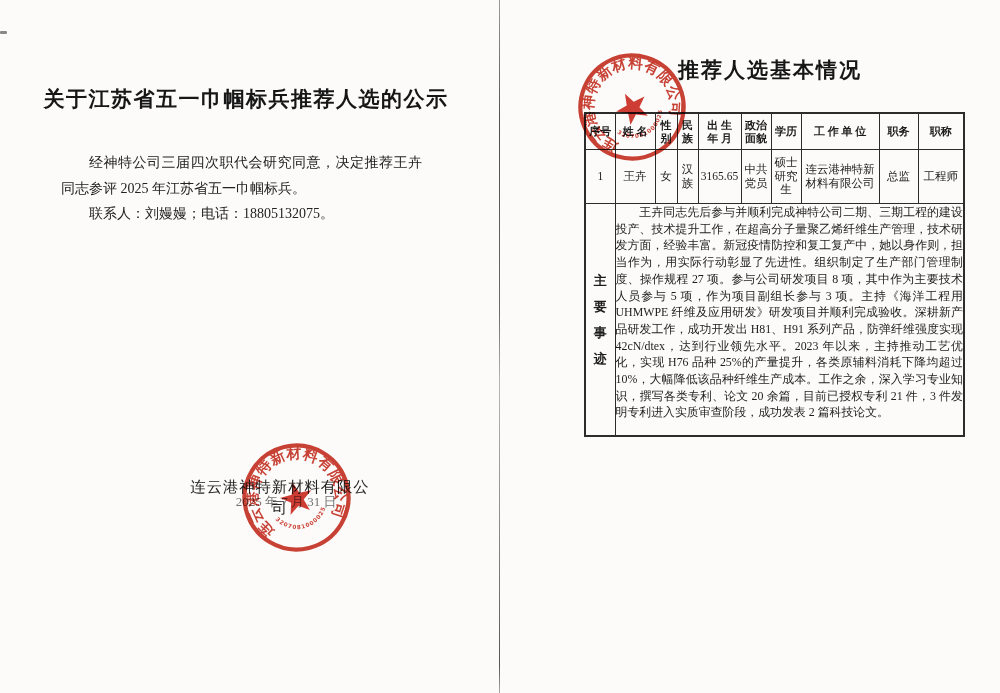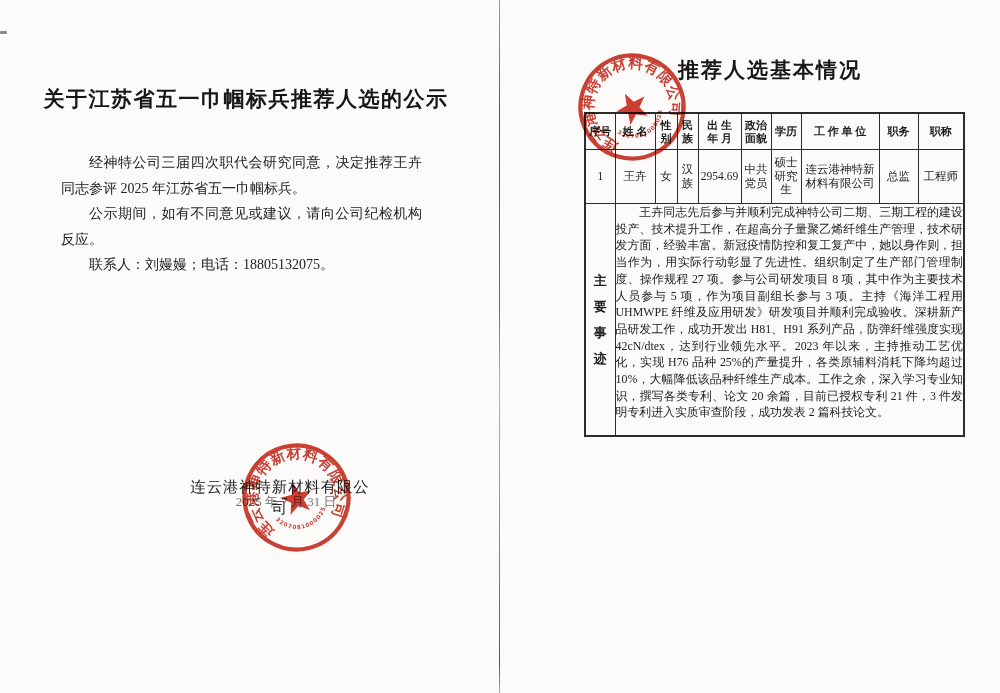--- a/index.html
+++ b/index.html
@@ -151,21 +151,20 @@
 
 <div class="stage">
 
   <div class="scan-artifact"></div>
   <div class="page-divider"></div>
 
   <div class="doc-title">关于江苏省五一巾帼标兵推荐人选的公示</div>
 
   <div class="left-body">
     <p>经神特公司三届四次职代会研究同意，决定推荐王卉同志参评 2025 年江苏省五一巾帼标兵。</p>
-    <p>公示期间，如有不同意见或建议，请向公司纪检机构反应。</p>
     <p>联系人：刘嫚嫚；电话：18805132075。</p>
   </div>
 
 
   <div class="signature-company">连云港神特新材料有限公司</div>
   <div class="signature-date">2025 年 7 月 31 日</div>
 
   <svg class="stamp stamp-left" viewBox="0 0 200 200">
     <circle class="stamp-ring" cx="100" cy="100" r="92"></circle>
     <path id="arcL" d="M 50.5,149.5 A 70,70 0 1 1 149.5,149.5" fill="none"></path>
@@ -206,21 +205,21 @@
       <th>工 作 单 位</th>
       <th>职务</th>
       <th>职称</th>
     </tr>
     <tr class="row-data">
       <td>1</td>
       <td>王卉</td>
       <td>女</td>
       <td>汉
 族</td>
-      <td>2954.69</td>
+      <td>3165.65</td>
       <td>中共
 党员</td>
       <td>硕士
 研究
 生</td>
       <td>连云港神特新
 材料有限公司</td>
       <td>总监</td>
       <td>工程师</td>
     </tr>

